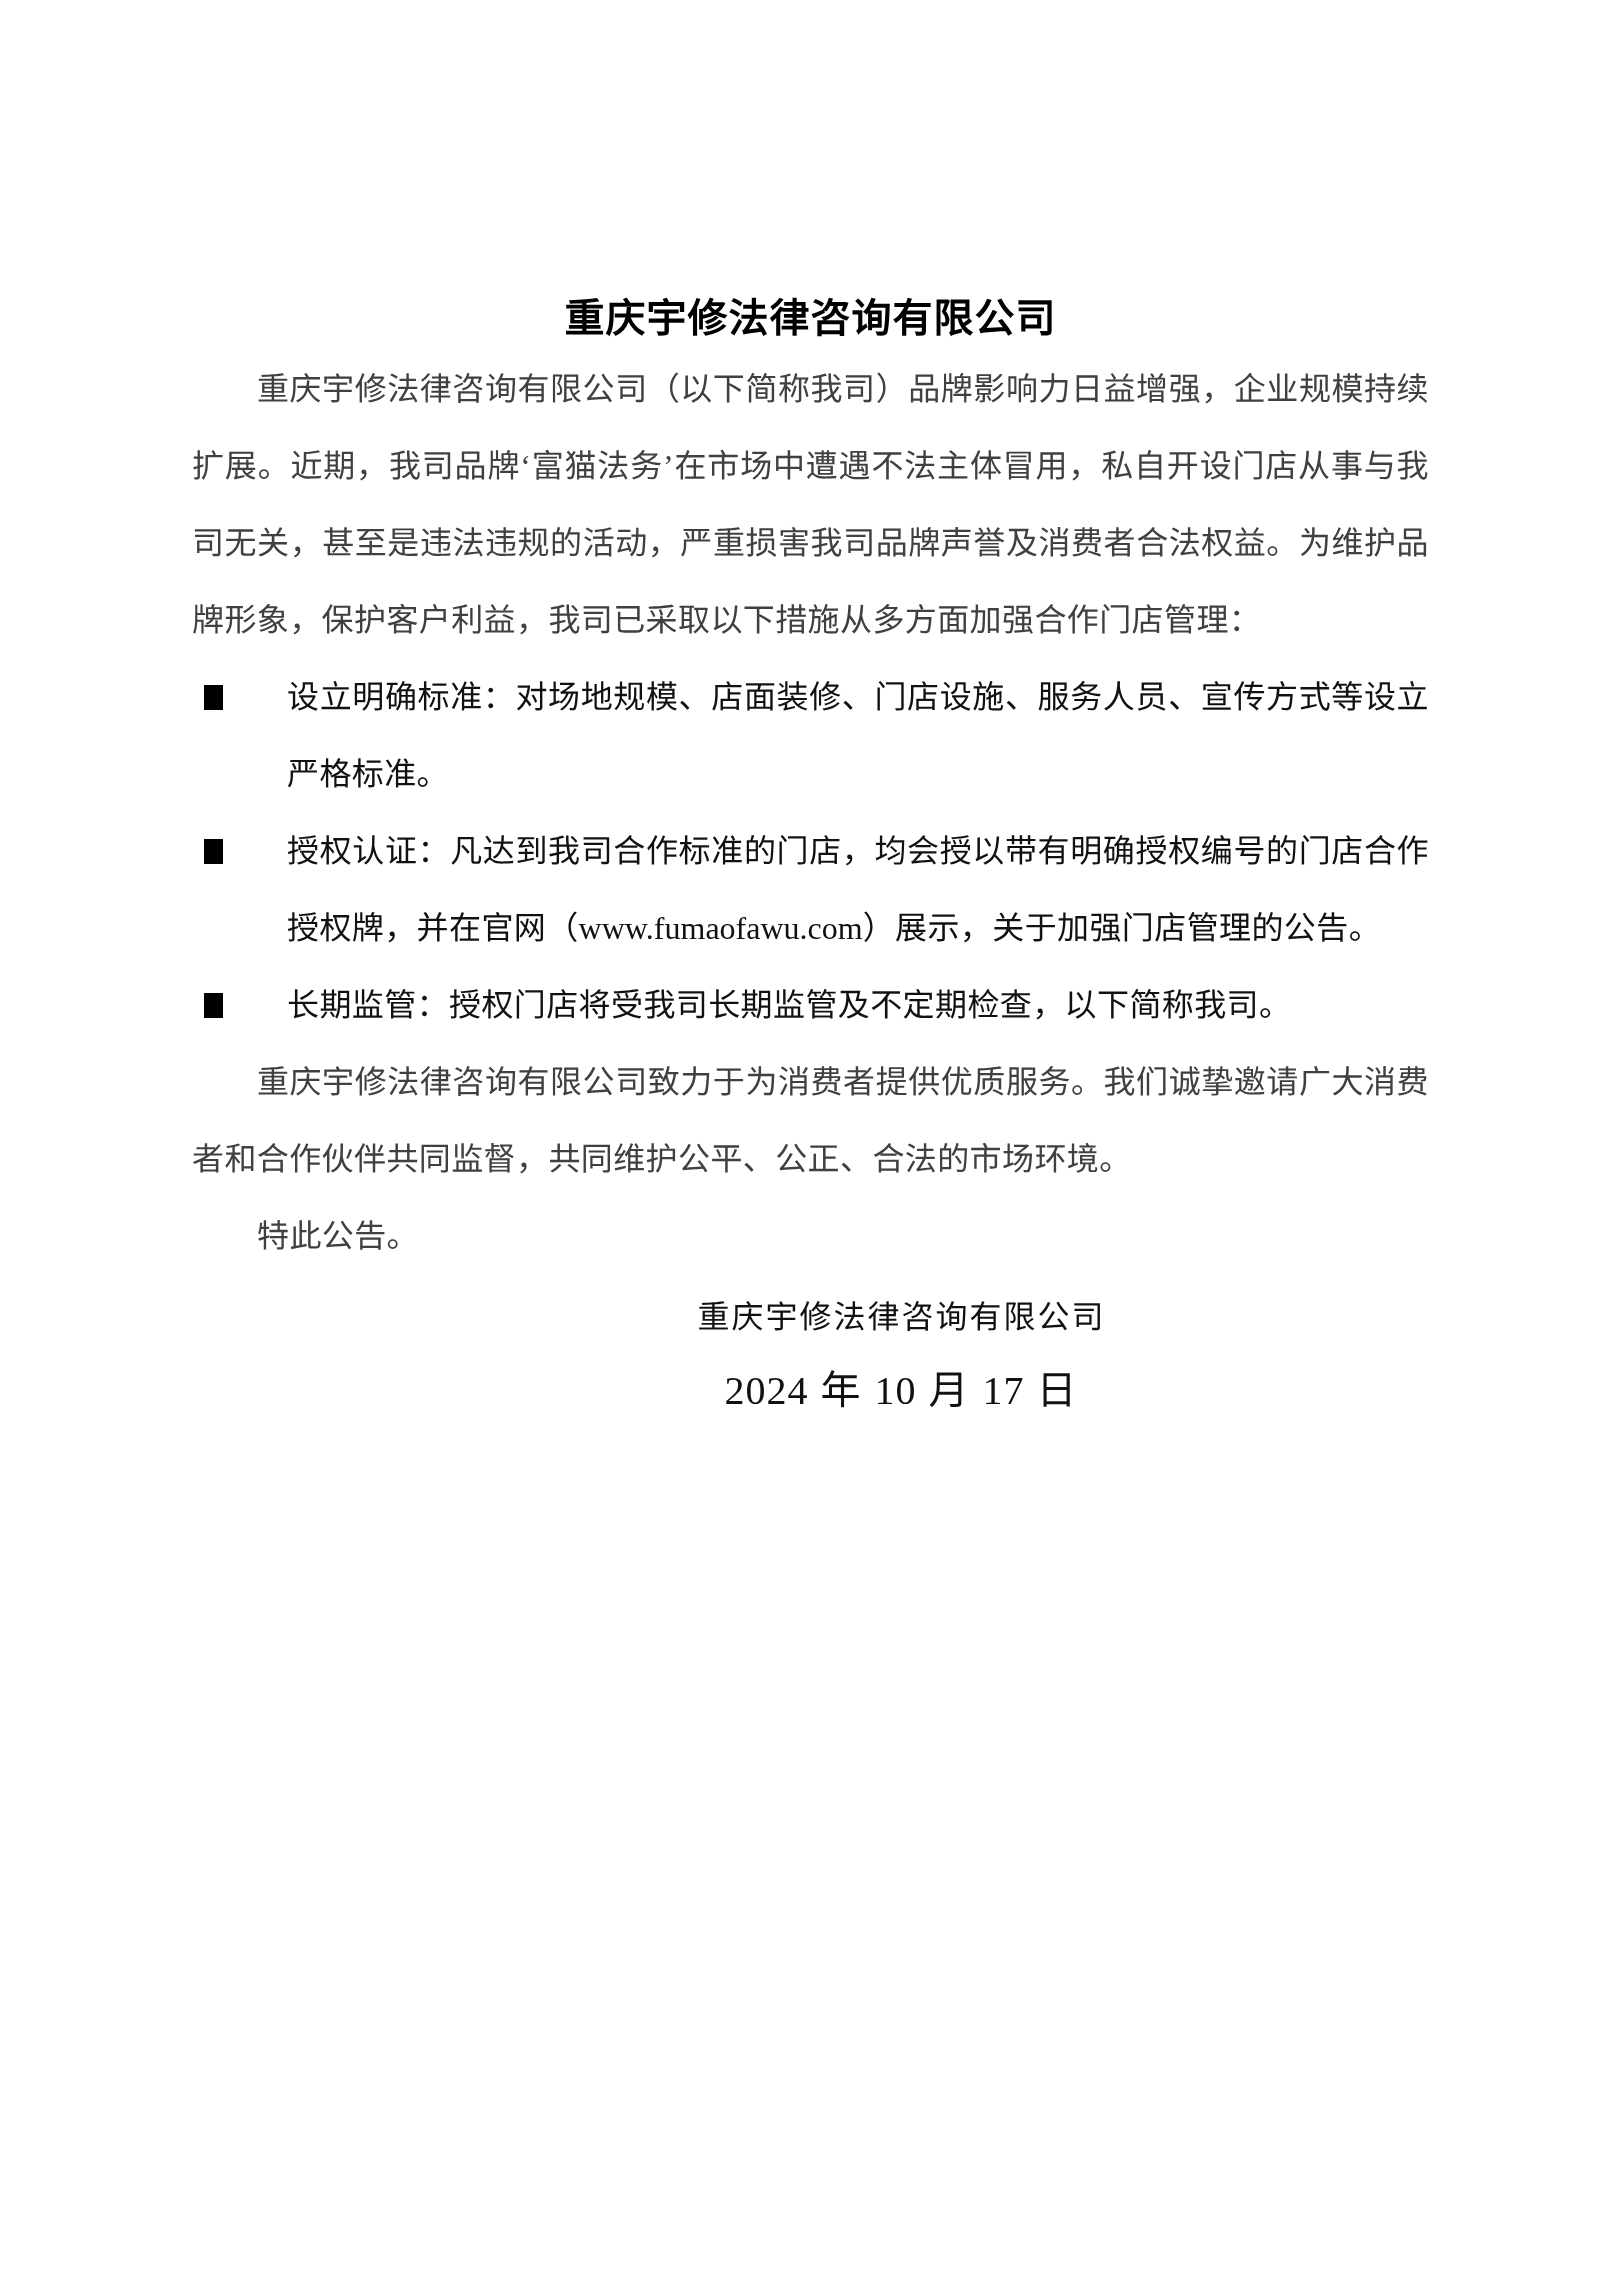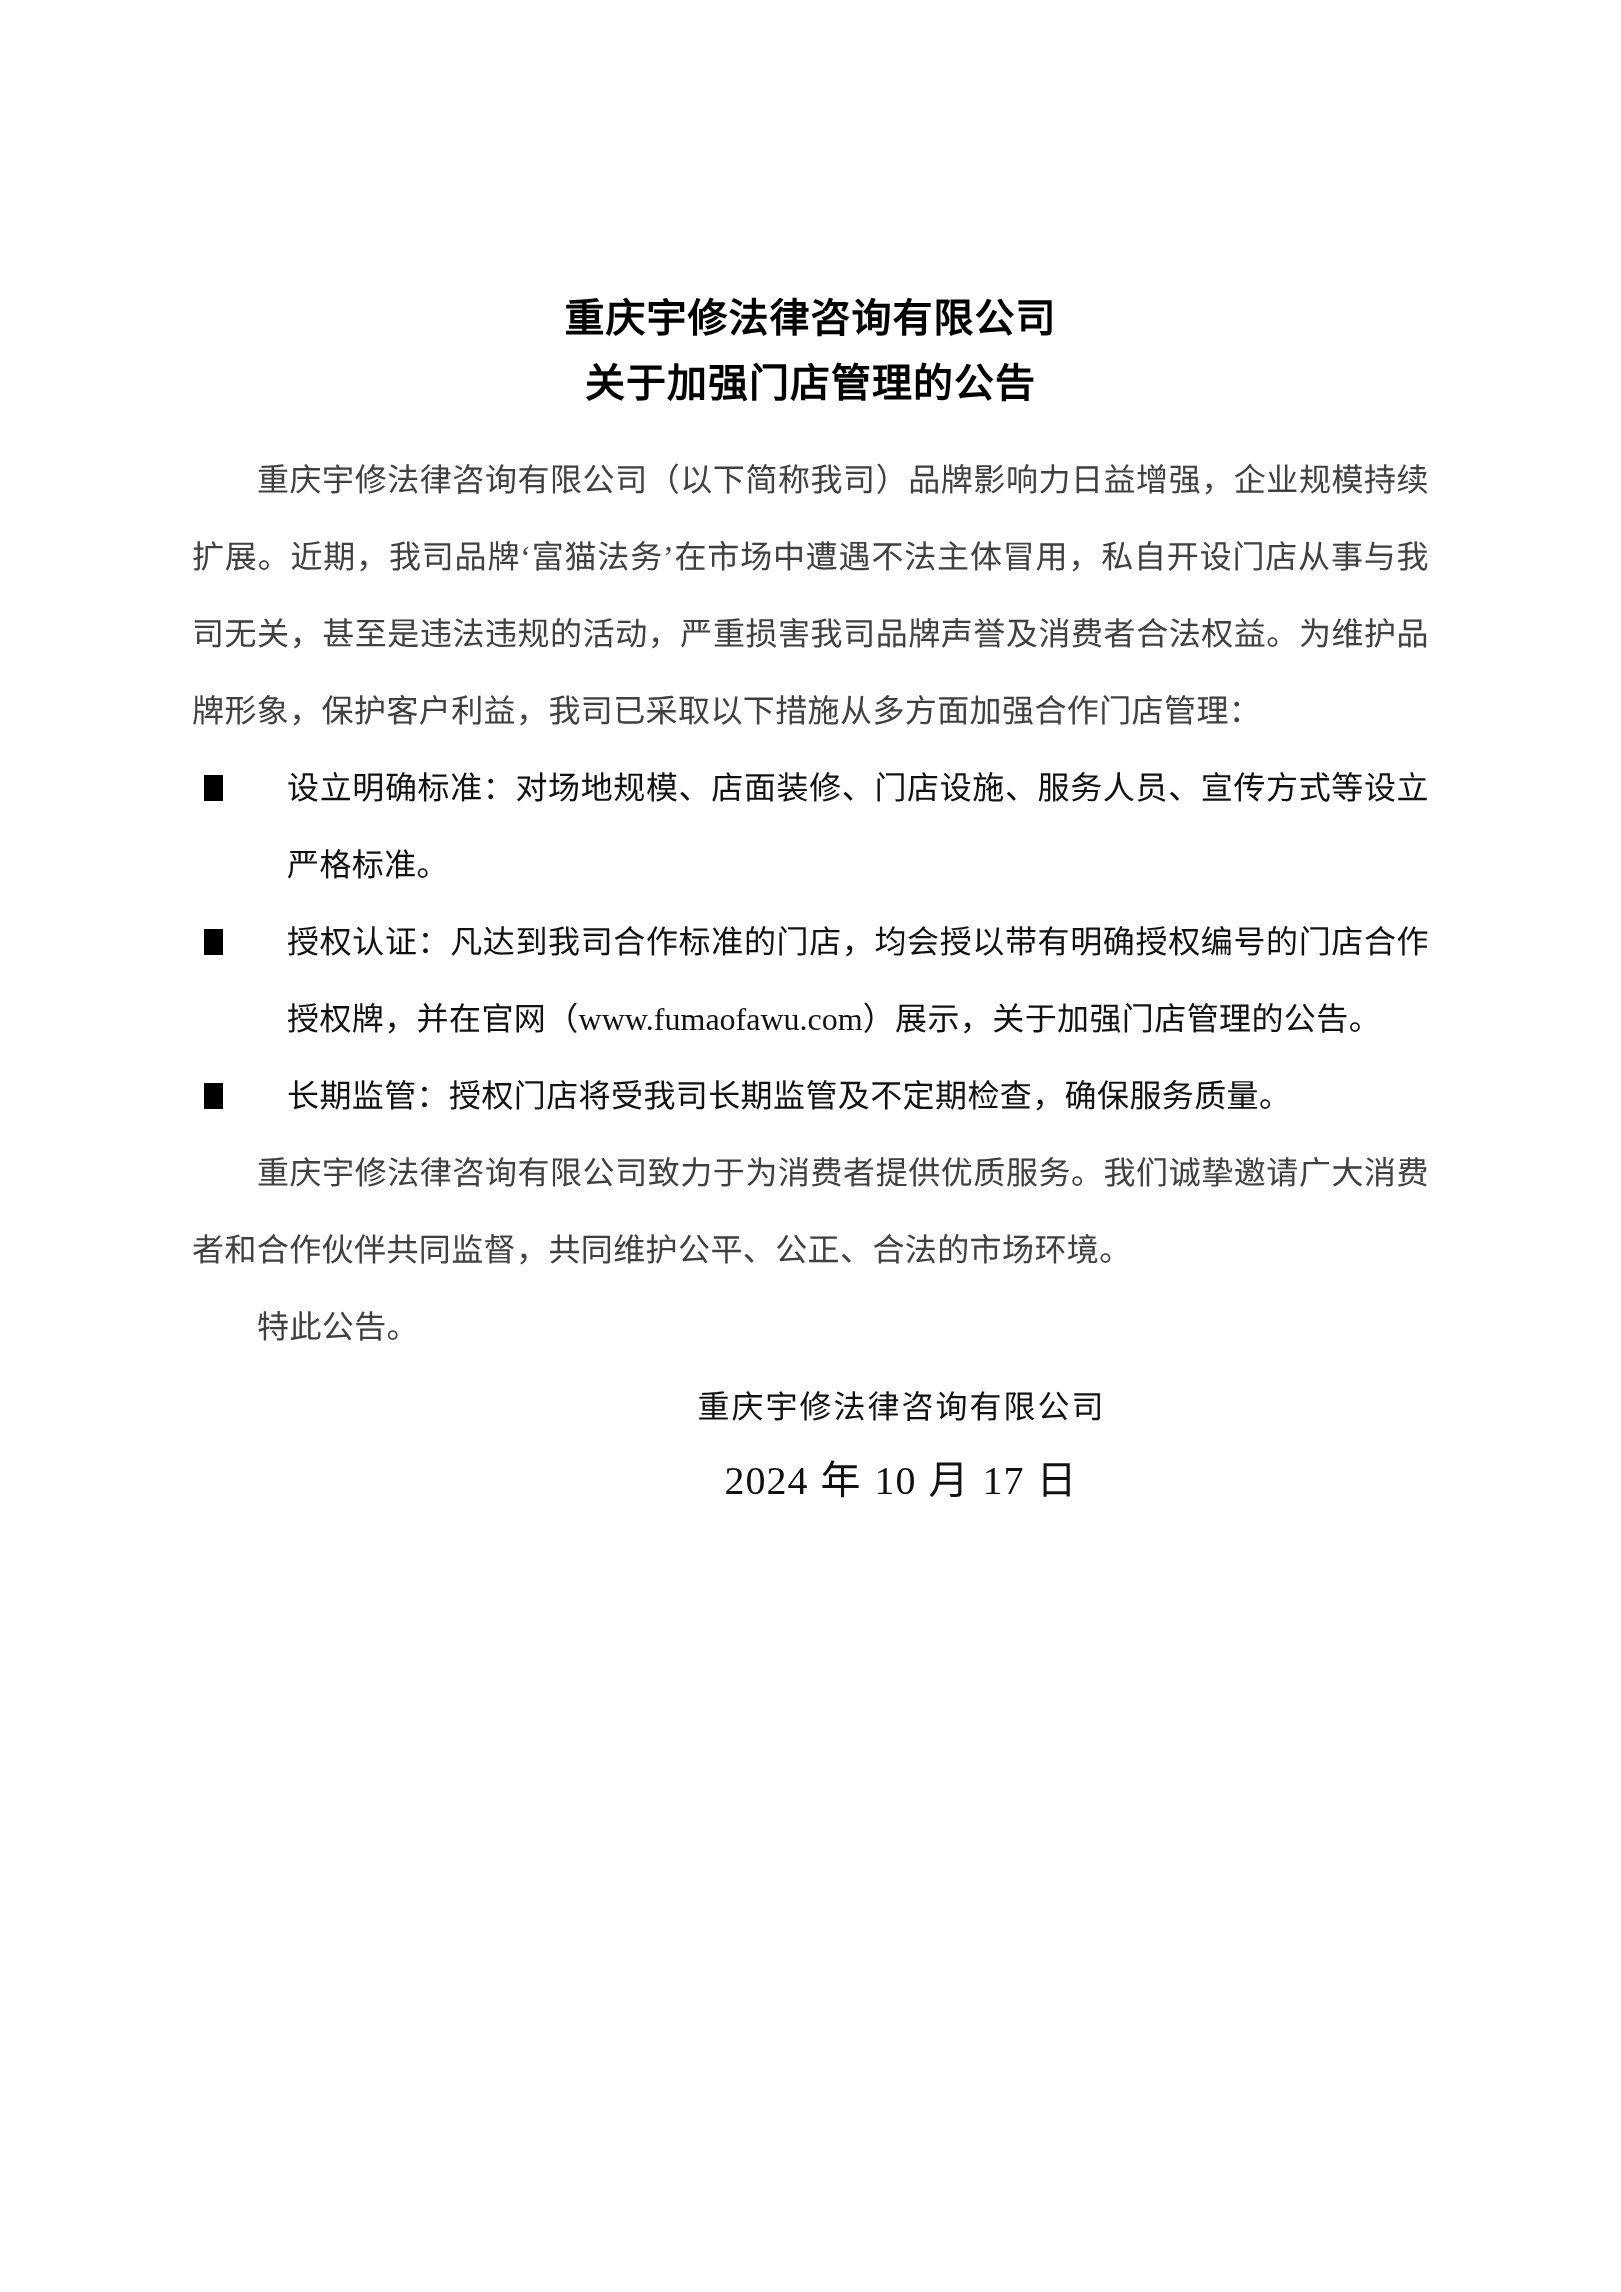--- a/index.html
+++ b/index.html
@@ -121,37 +121,36 @@
   #seal svg { display: block; }
 </style>
 </head>
 <body>
 
 <div id="page">
 
   <div id="sheet">
 
     <h1 class="doc-title">重庆宇修法律咨询有限公司</h1>
-    <h1 class="doc-title title-line-2">关于加强门店管理的公告</h1>
 
     <p class="para indent">重庆宇修法律咨询有限公司（以下简称我司）品牌影响力日益增强，企业规模持续扩展。近期，我司品牌‘富猫法务’在市场中遭遇不法主体冒用，私自开设门店从事与我司无关，甚至是违法违规的活动，严重损害我司品牌声誉及消费者合法权益。为维护品牌形象，保护客户利益，我司已采取以下措施从多方面加强合作门店管理：</p>
 
     <div class="bullet-item">
       <div class="bullet-marker"><span class="sq"></span></div>
       <div class="bullet-body">设立明确标准：对场地规模、店面装修、门店设施、服务人员、宣传方式等设立严格标准。</div>
     </div>
 
     <div class="bullet-item">
       <div class="bullet-marker"><span class="sq"></span></div>
       <div class="bullet-body"><span>授权认证：凡达到我司合作标准的门店，均会授以带有明确授权编号的门店合作授权牌，并在官网（</span><span class="latin">www.fumaofawu.com</span><span>）展示，关于加强门店管理的公告。</span></div>
     </div>
 
     <div class="bullet-item">
       <div class="bullet-marker"><span class="sq"></span></div>
-      <div class="bullet-body">长期监管：授权门店将受我司长期监管及不定期检查，确保服务质量。</div>
+      <div class="bullet-body">长期监管：授权门店将受我司长期监管及不定期检查，以下简称我司。</div>
     </div>
 
 
     <p class="para indent">重庆宇修法律咨询有限公司致力于为消费者提供优质服务。我们诚挚邀请广大消费者和合作伙伴共同监督，共同维护公平、公正、合法的市场环境。</p>
 
     <p class="para indent">特此公告。</p>
 
     <div class="sign-block">
       <div class="sign-line">重庆宇修法律咨询有限公司</div>
       <div class="sign-date"><span class="num">2024</span>&nbsp;<span>年</span>&nbsp;<span class="num">10</span>&nbsp;<span>月</span>&nbsp;<span class="num">17</span>&nbsp;<span>日</span></div>

